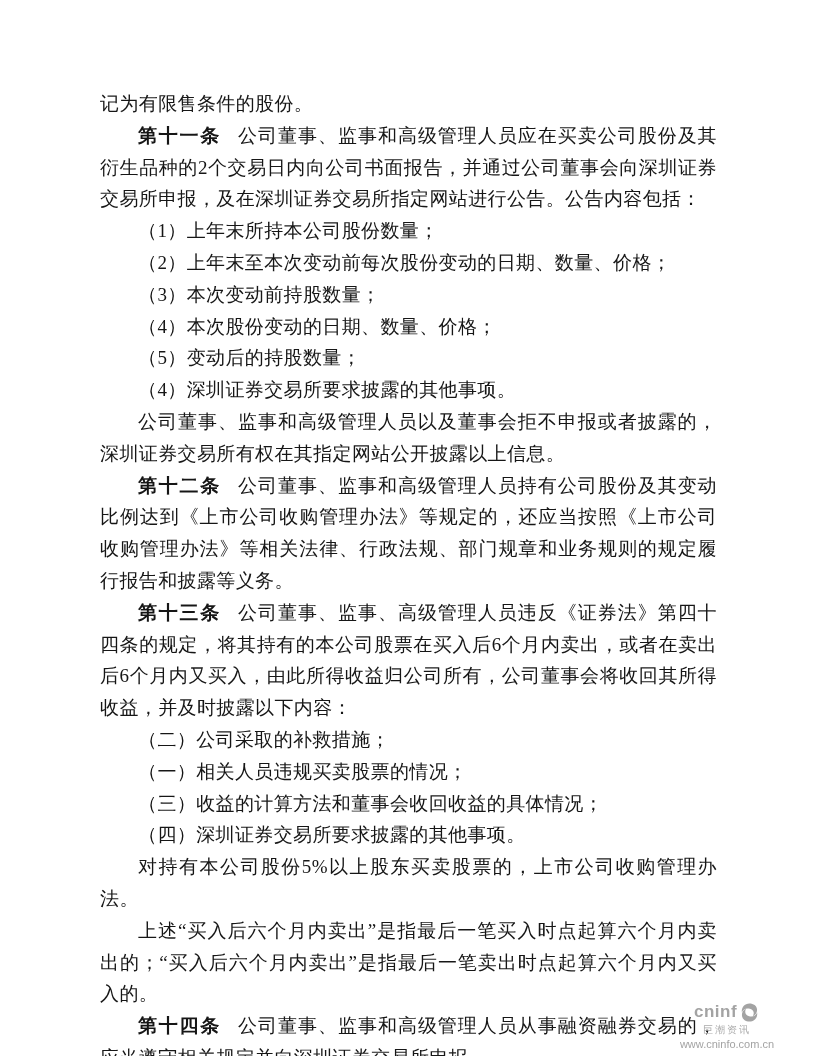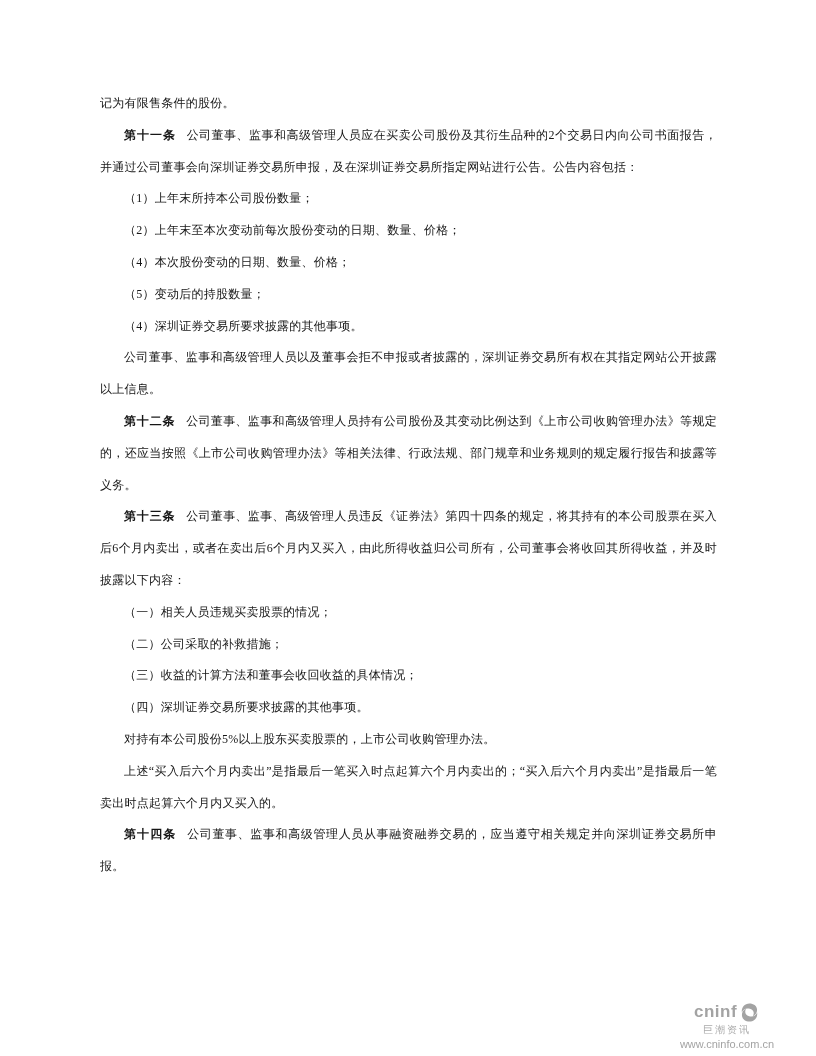--- a/index.html
+++ b/index.html
@@ -18,21 +18,21 @@
     background: #ffffff;
   }
   .content {
     position: absolute;
     left: 100px;
     top: 88px;
     width: 617px;
     color: #161616;
   }
   p.para {
-    font-size: 12px;
+    font-size: 19px;
     line-height: 31.8px;
     text-align: justify;
     letter-spacing: 0.02em;
     margin: 0;
   }
   p.indent { text-indent: 2em; }
   .article-label {
     font-weight: bold;
     margin-right: 0.9em;
     letter-spacing: 0.06em;
@@ -79,32 +79,33 @@
 
 <div class="page">
   <div class="content">
 
     <p class="para">记为有限售条件的股份。</p>
 
     <p class="para indent"><span class="article-label">第十一条</span><span>公司董事、监事和高级管理人员应在买卖公司股份及其衍生品种的2个交易日内向公司书面报告，并通过公司董事会向深圳证券交易所申报，及在深圳证券交易所指定网站进行公告。公告内容包括：</span></p>
 
     <p class="para indent">（1）上年末所持本公司股份数量；</p>
     <p class="para indent">（2）上年末至本次变动前每次股份变动的日期、数量、价格；</p>
+    <p class="para indent">（3）本次变动前持股数量；</p>
     <p class="para indent">（4）本次股份变动的日期、数量、价格；</p>
     <p class="para indent">（5）变动后的持股数量；</p>
     <p class="para indent">（4）深圳证券交易所要求披露的其他事项。</p>
 
     <p class="para indent">公司董事、监事和高级管理人员以及董事会拒不申报或者披露的，深圳证券交易所有权在其指定网站公开披露以上信息。</p>
 
     <p class="para indent"><span class="article-label">第十二条</span><span>公司董事、监事和高级管理人员持有公司股份及其变动比例达到《上市公司收购管理办法》等规定的，还应当按照《上市公司收购管理办法》等相关法律、行政法规、部门规章和业务规则的规定履行报告和披露等义务。</span></p>
 
     <p class="para indent"><span class="article-label">第十三条</span><span>公司董事、监事、高级管理人员违反《证券法》第四十四条的规定，将其持有的本公司股票在买入后6个月内卖出，或者在卖出后6个月内又买入，由此所得收益归公司所有，公司董事会将收回其所得收益，并及时披露以下内容：</span></p>
 
+    <p class="para indent">（二）公司采取的补救措施；</p>
     <p class="para indent">（一）相关人员违规买卖股票的情况；</p>
-    <p class="para indent">（二）公司采取的补救措施；</p>
     <p class="para indent">（三）收益的计算方法和董事会收回收益的具体情况；</p>
     <p class="para indent">（四）深圳证券交易所要求披露的其他事项。</p>
 
     <p class="para indent">对持有本公司股份5%以上股东买卖股票的，上市公司收购管理办法。</p>
     <p class="para indent">上述“买入后六个月内卖出”是指最后一笔买入时点起算六个月内卖出的；“买入后六个月内卖出”是指最后一笔卖出时点起算六个月内又买入的。</p>
 
     <p class="para indent"><span class="article-label">第十四条</span><span>公司董事、监事和高级管理人员从事融资融券交易的，应当遵守相关规定并向深圳证券交易所申报。</span></p>
 
   </div>
 

